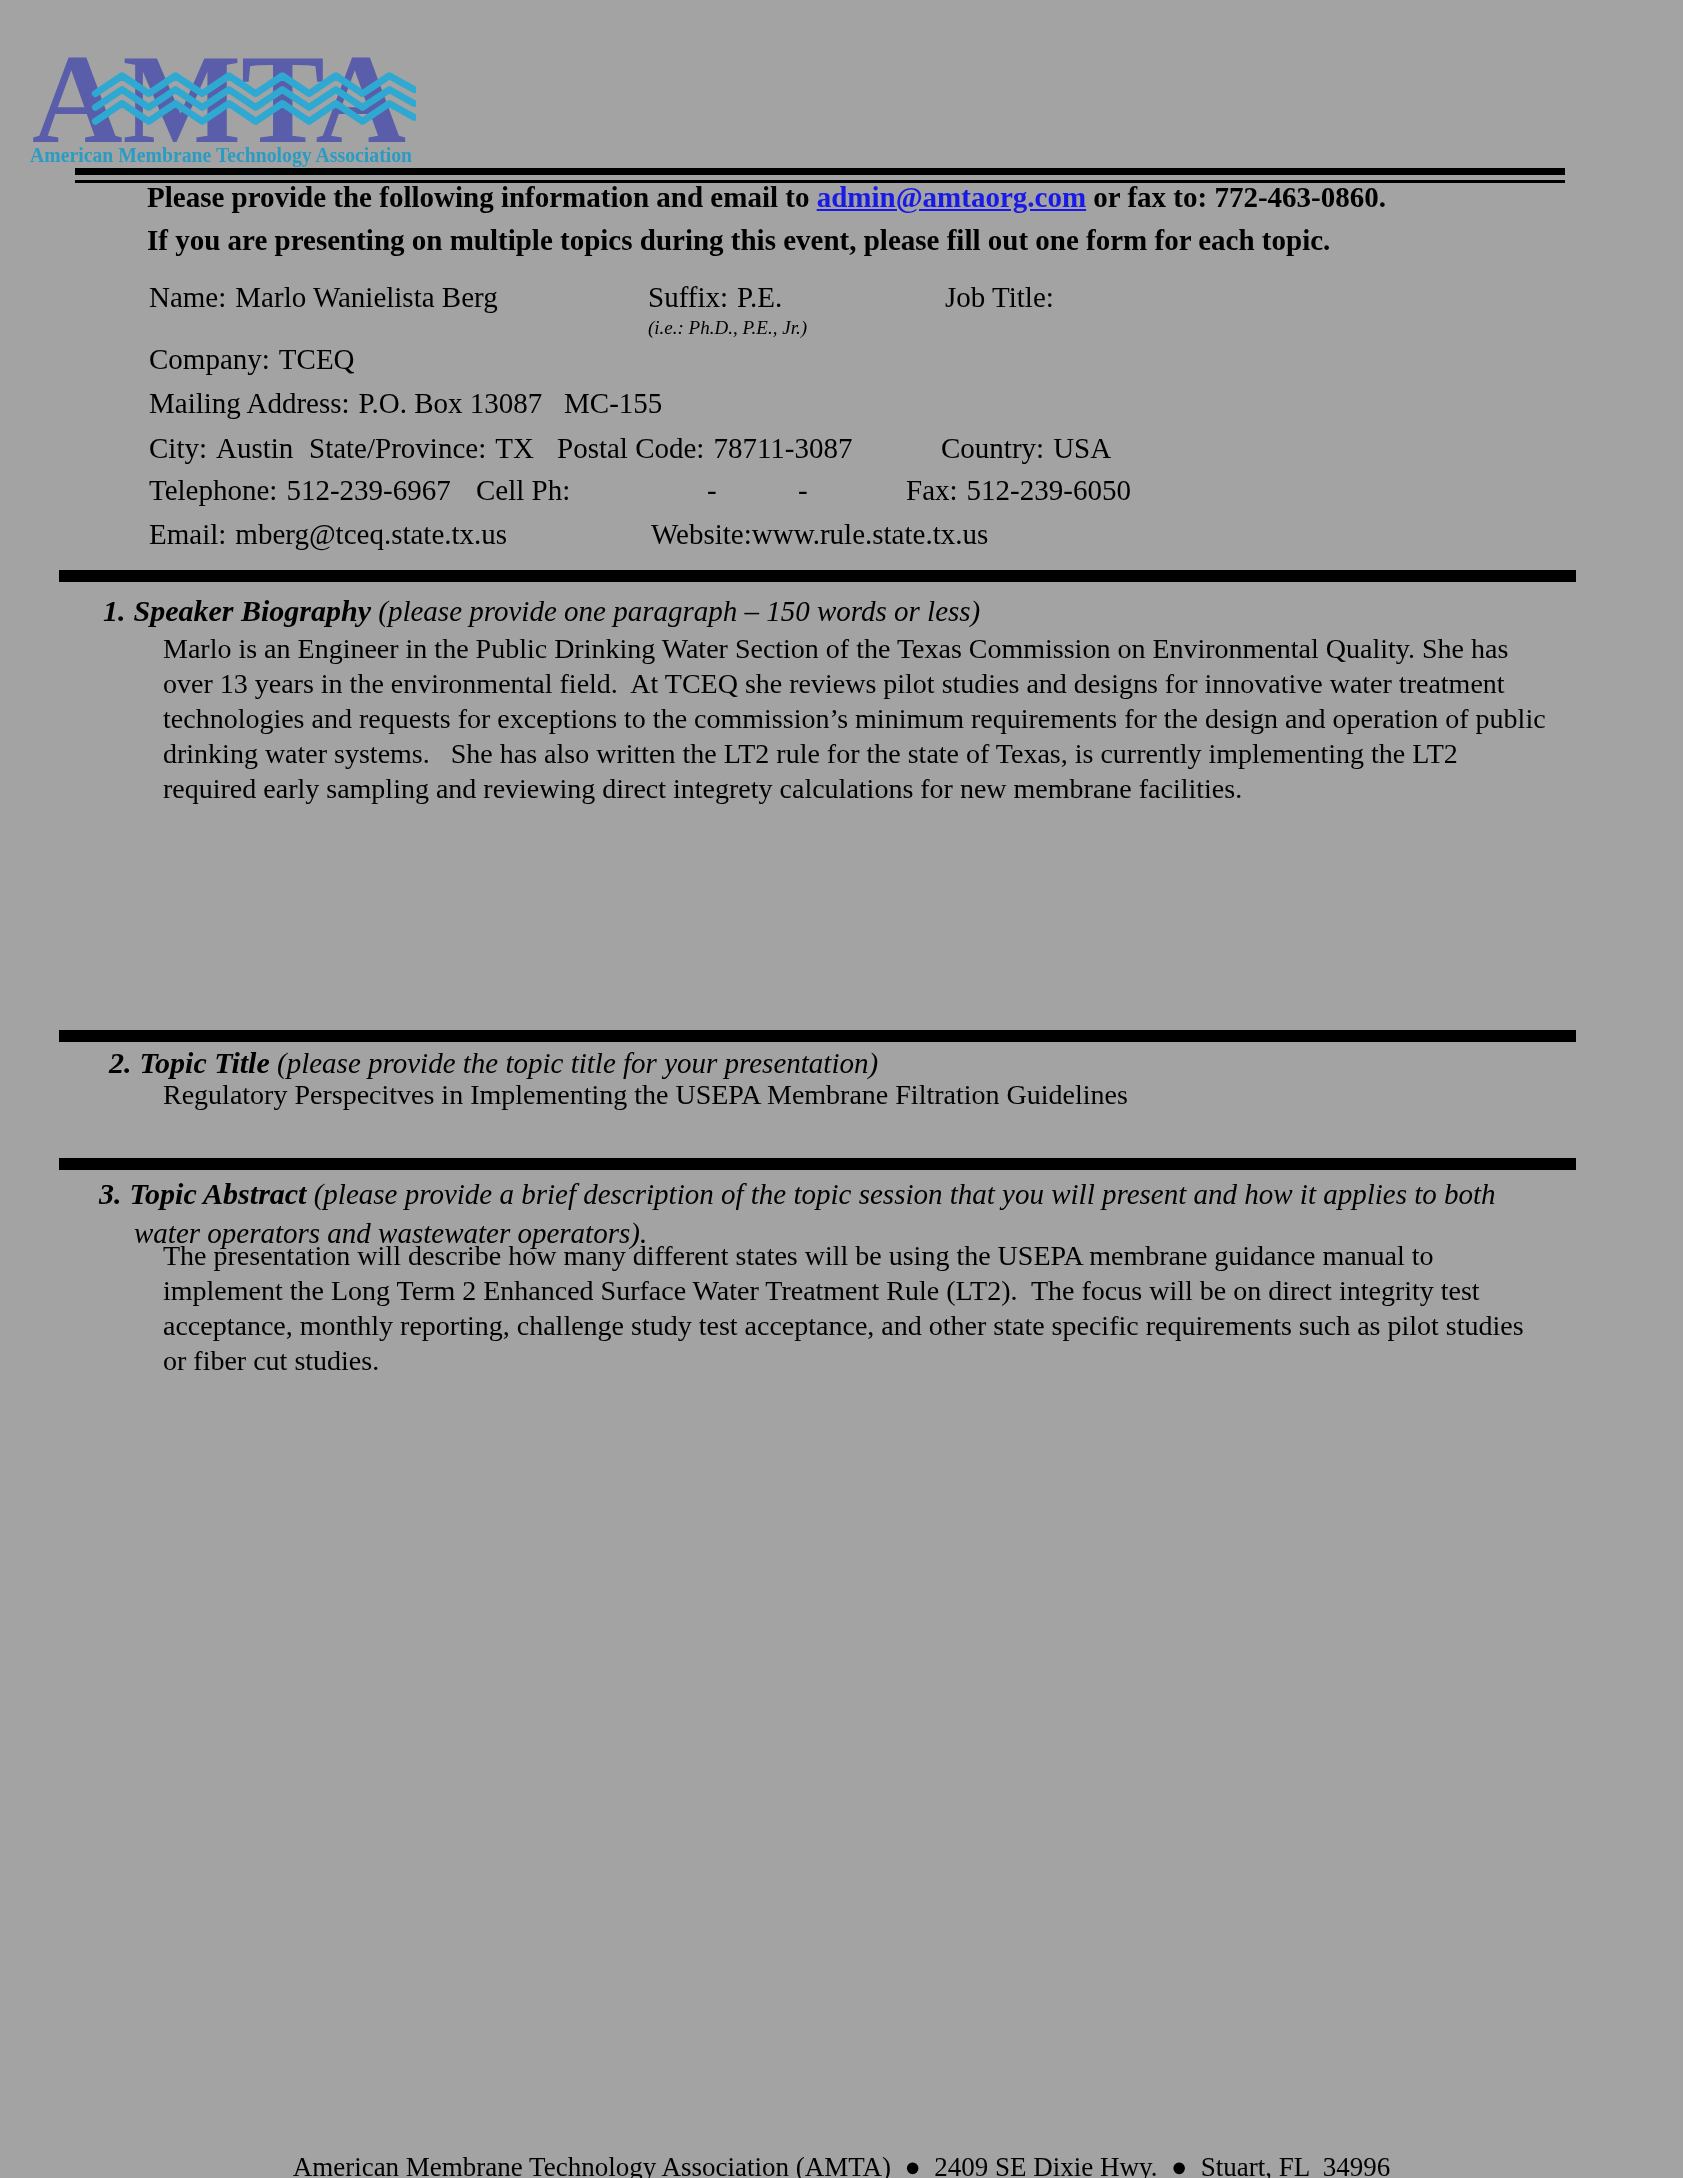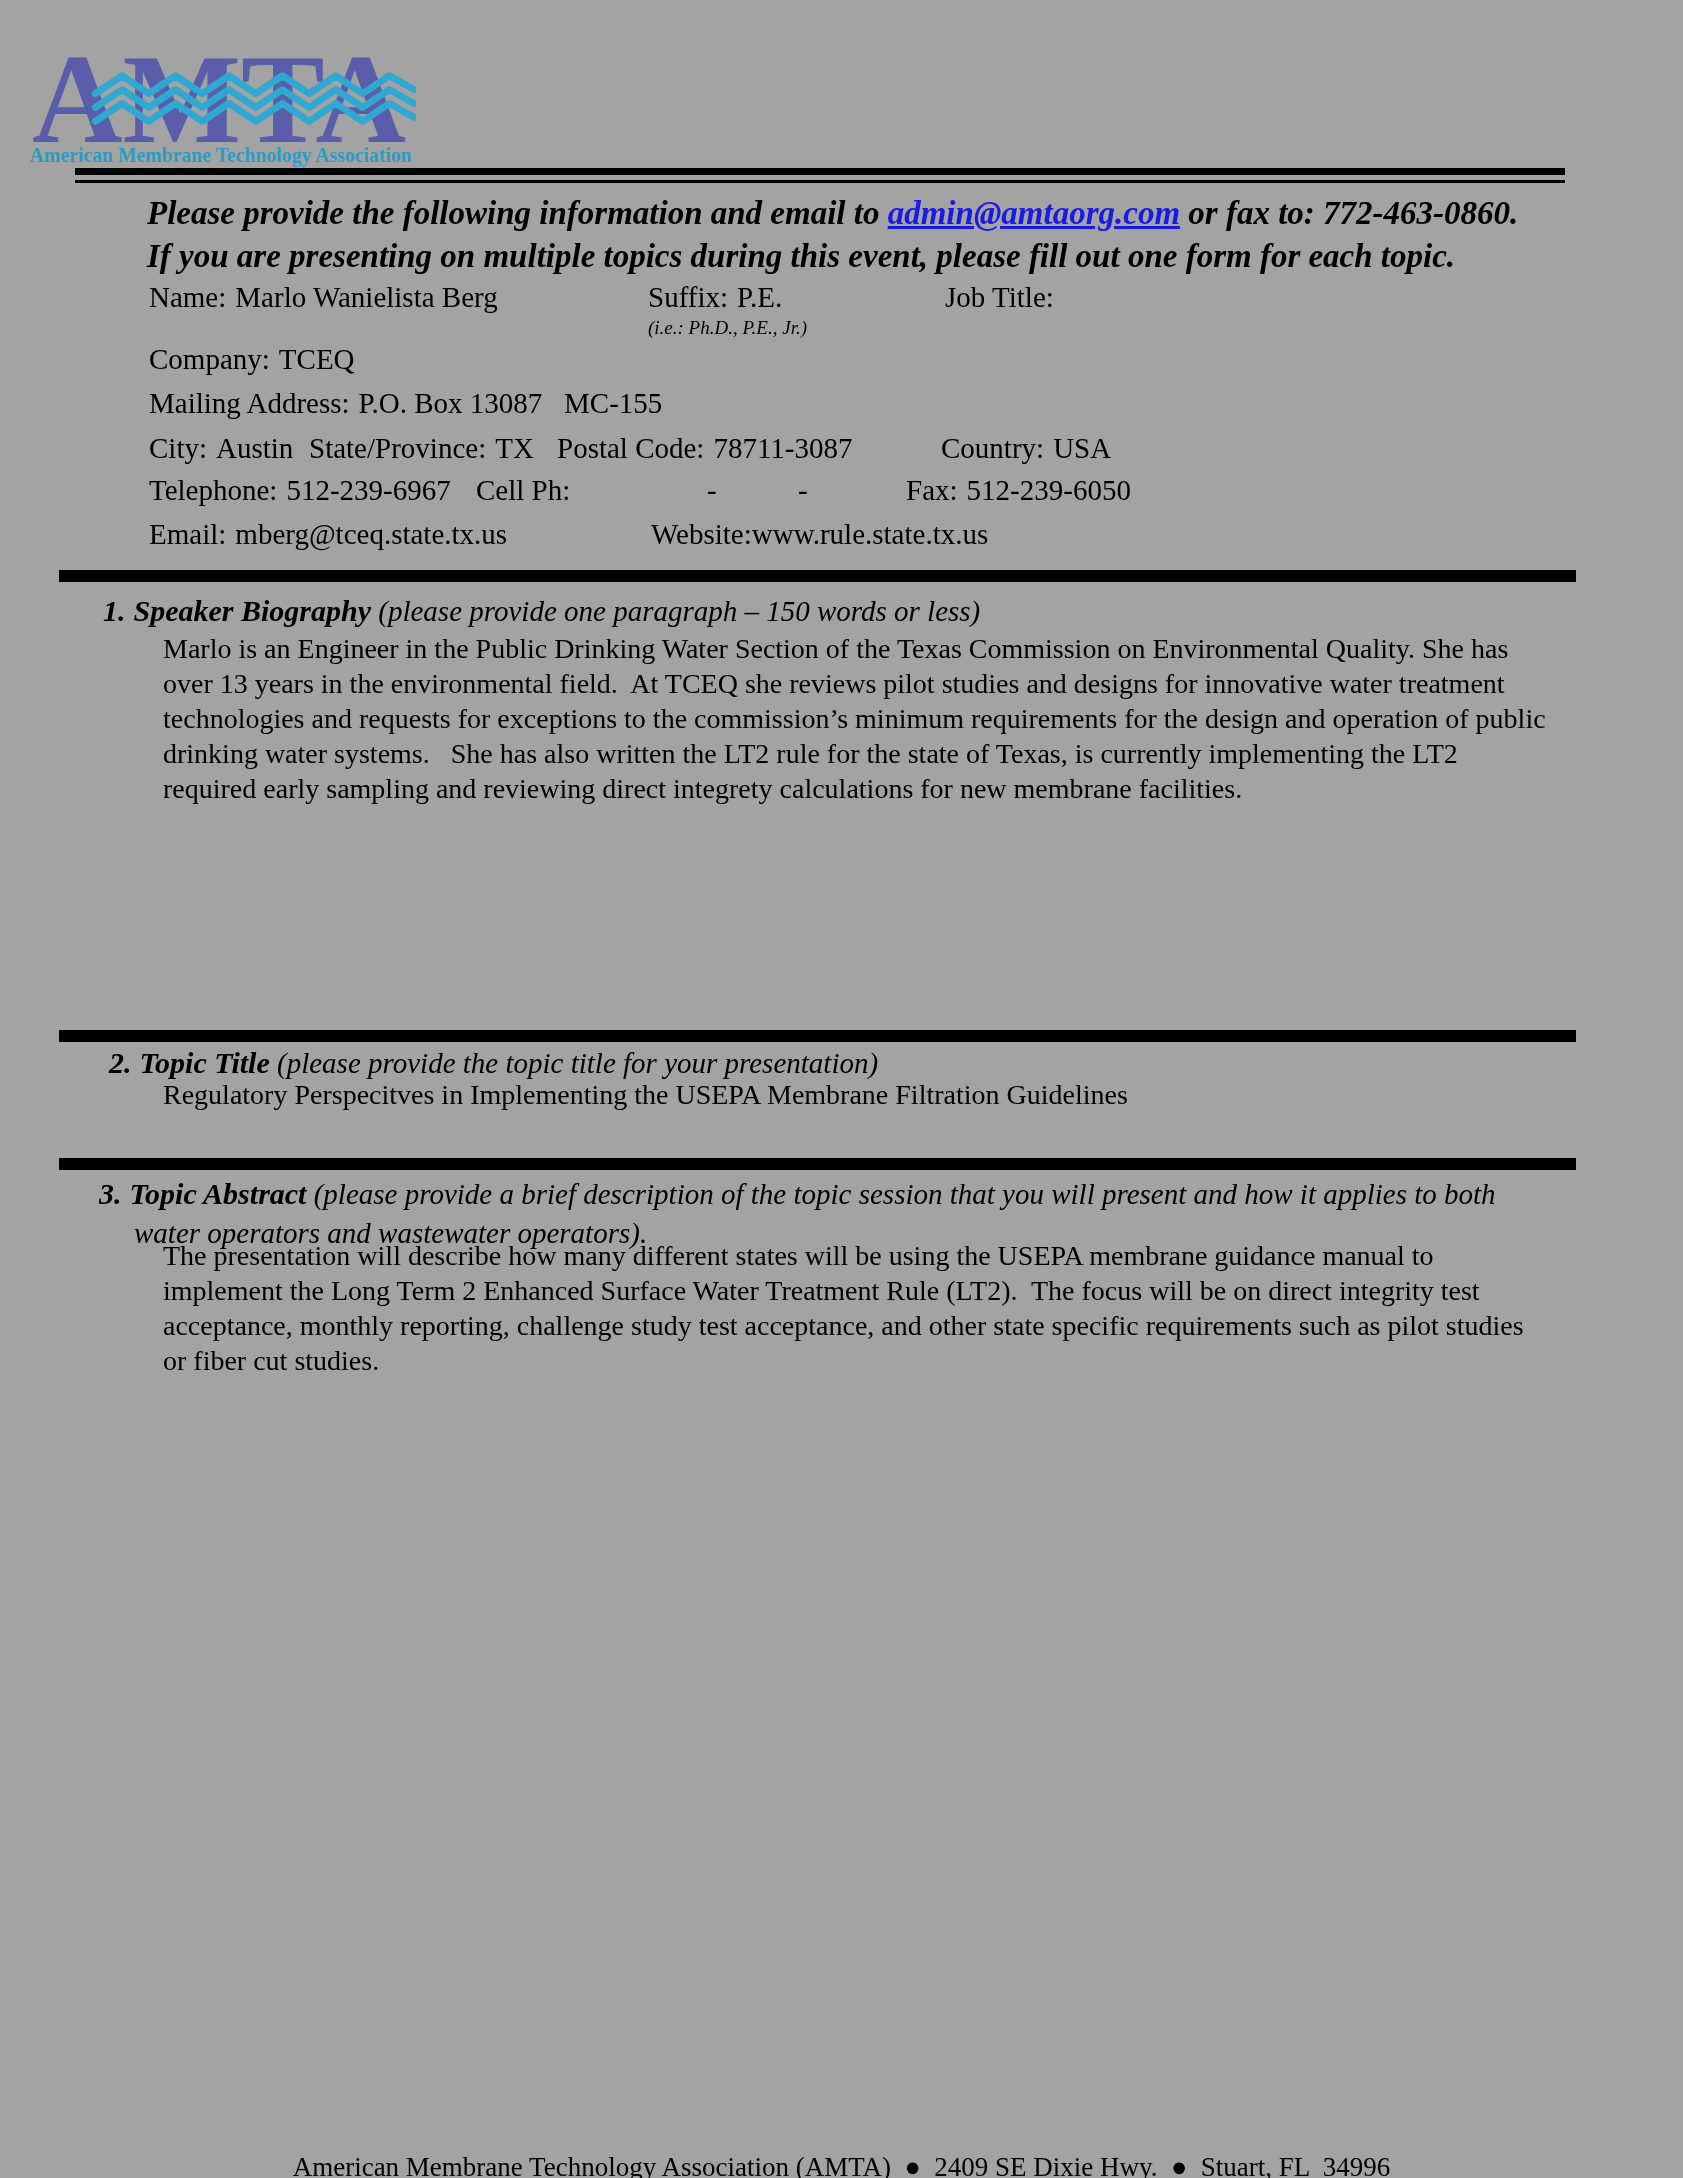--- a/index.html
+++ b/index.html
@@ -18,22 +18,22 @@
     position:absolute;left:404px;top:105px;
     font-size:52px;font-weight:bold;letter-spacing:0.5px;
     white-space:nowrap;line-height:1;
   }
   .double-rule{
     position:absolute;left:75px;top:168px;width:1490px;height:5px;
     border-top:7px solid #000;border-bottom:3px solid #000;
   }
   
   .instructions{
-    position:absolute;left:147px;top:192px;width:1386px;
-    font-size:33px;font-style:italic;font-weight:bold;line-height:43px;
+    position:absolute;left:147px;top:176px;width:1386px;
+    font-size:29px;font-weight:bold;line-height:43px;
     white-space:nowrap;
   }
   .email-link{color:#1a1ae6;text-decoration:underline;cursor:pointer;}
   
   .frow{position:absolute;left:0;width:1683px;height:40px;font-size:29px;}
   .fcell{position:absolute;white-space:pre;}
   .lab{white-space:pre;}
   .ml{margin-right:9px;}
   .hint-small{font-size:19px;font-style:italic;}
   

